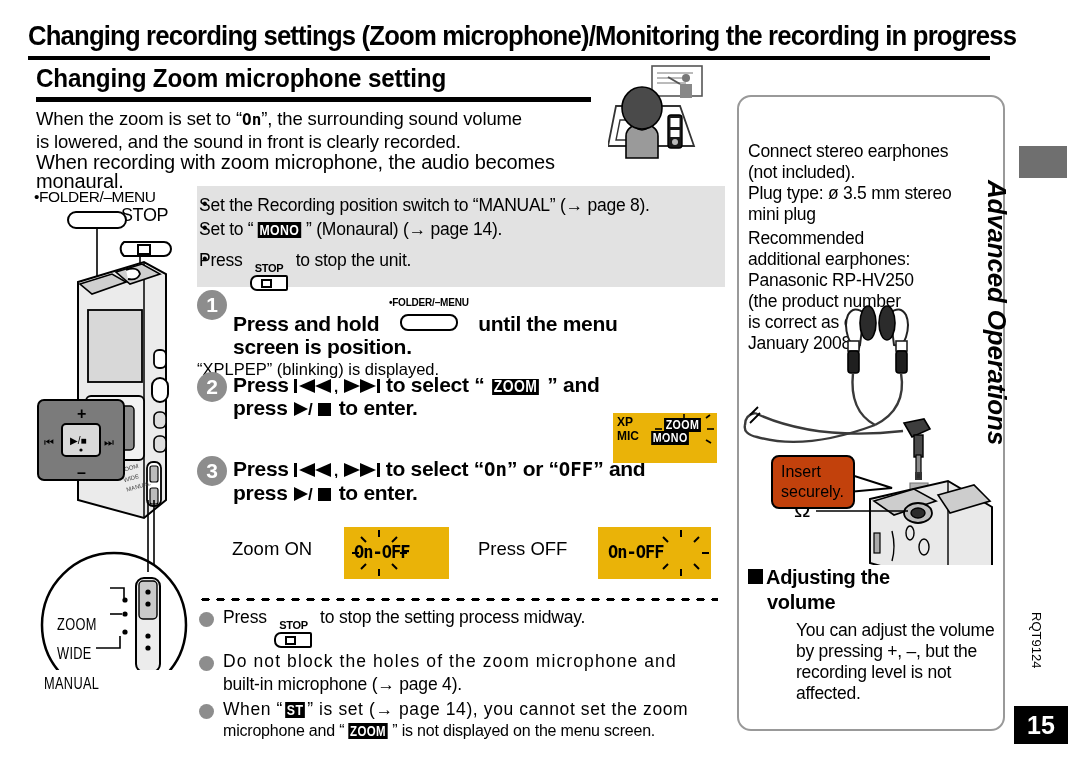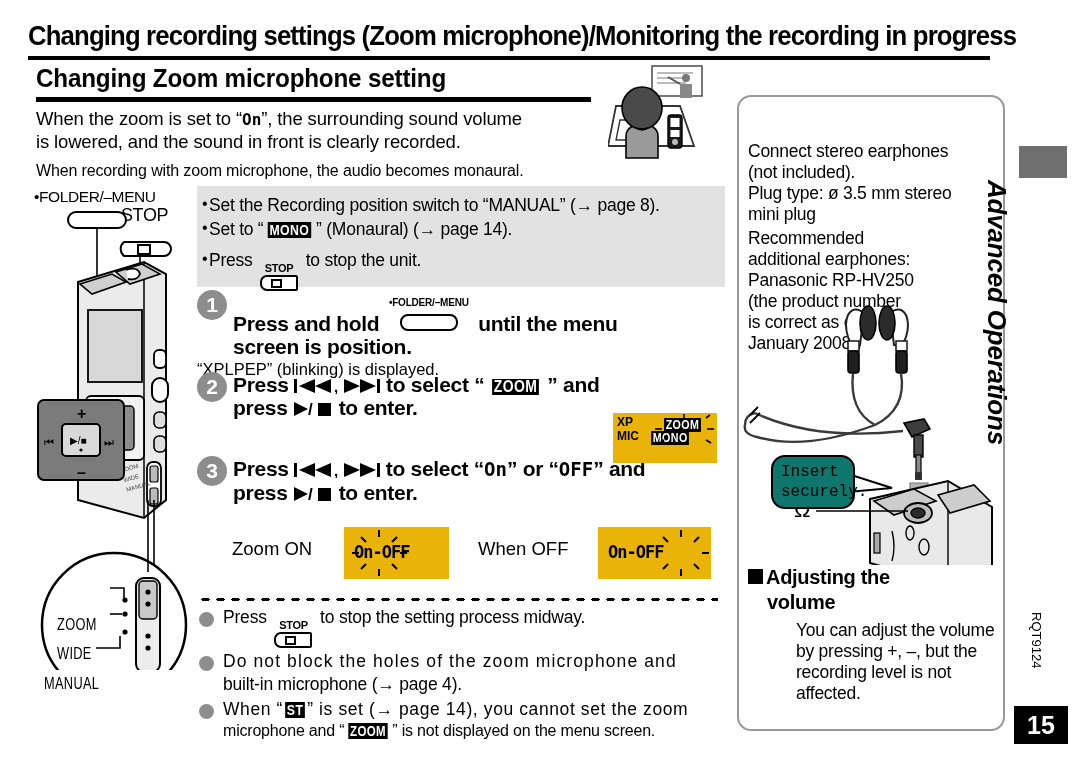--- a/index.html
+++ b/index.html
@@ -28,31 +28,31 @@
     position:absolute;left:36px;top:64px;
     font-weight:bold;font-size:25px;letter-spacing:-0.2px;
     transform:scaleX(0.97);transform-origin:left top;
   }
   .h2-rule{position:absolute;left:36px;top:97px;width:555px;height:5px;background:#000;}
 
   .intro{
     position:absolute;left:36px;top:108px;width:570px;
     font-size:18.5px;line-height:22px;letter-spacing:-0.15px;
   }
-  .intro .sub{font-size:16px;line-height:19px;margin-top:8px;}
+  .intro .sub{font-size:20px;line-height:19px;}
 
   
   .prebox{
     position:absolute;left:197px;top:186px;width:528px;height:101px;
     background:#e2e2e2;
   }
   .prebox ul{margin:0;padding:7px 0 0 0;list-style:none;}
   .prebox li{
     font-size:17.5px;line-height:24px;letter-spacing:-0.25px;
-    padding-left:12px;position:relative;white-space:nowrap;
+    padding-left:2px;position:relative;white-space:nowrap;
   }
   .prebox li::before{
     content:"\2022";position:absolute;left:5px;top:-1px;font-size:16px;
   }
   .prebox li.sp{margin-top:7px;}
 
   
   .steps{position:absolute;left:197px;top:290px;width:528px;}
   .step{position:relative;margin-bottom:2px;}
   .num{
@@ -150,21 +150,21 @@
     position:absolute;left:748px;top:565px;width:246px;
     font-weight:bold;font-size:20px;line-height:25px;letter-spacing:-0.3px;
   }
   .rsub .sq{display:inline-block;width:15px;height:15px;background:#000;margin-right:3px;}
   .rsub .l2{padding-left:19px;}
   .rtext.t3{top:620px;margin-left:48px;}
 
   
   .callout{
     position:absolute;left:771px;top:455px;width:80px;height:50px;
-    border:2px solid #000;border-radius:14px;background:#0f766e;z-index:4;font-family:Liberation Mono, monospace;
+    border:2px solid #000;border-radius:8px;background:#c2410c;z-index:4;
   }
   .callout .ctxt{
     position:absolute;left:8px;top:5px;font-size:16px;line-height:20px;
   }
 
   
   .vtab{
     position:absolute;left:1019px;top:146px;width:48px;height:32px;background:#6f6f6f;
   }
   .vtext{
@@ -327,21 +327,21 @@
         <line x1="27" y1="0" x2="27" y2="7"></line>
         <line x1="27" y1="39" x2="27" y2="46"></line>
         <line x1="9" y1="7" x2="14" y2="12"></line>
         <line x1="45" y1="7" x2="40" y2="12"></line>
         <line x1="9" y1="39" x2="14" y2="34"></line>
         <line x1="45" y1="39" x2="40" y2="34"></line>
       </g>
     </svg>
   </div>
 
-  <div style="position:absolute;left:478px;top:538px;font-size:18.5px;">When OFF</div>
+  <div style="position:absolute;left:478px;top:538px;font-size:18.5px;">Press OFF</div>
   <div class="lcd lcd-off">
     <div class="lcdtxt" style="left:10px;">On-OFF</div>
     <svg class="rays" style="left:52px;top:3px;" width="60" height="46">
       <g stroke="#000" stroke-width="2" fill="none">
         <line x1="52" y1="23" x2="59" y2="23"></line>
         <line x1="31" y1="0" x2="31" y2="7"></line>
         <line x1="31" y1="39" x2="31" y2="46"></line>
         <line x1="13" y1="7" x2="18" y2="12"></line>
         <line x1="49" y1="7" x2="44" y2="12"></line>
         <line x1="13" y1="39" x2="18" y2="34"></line>

